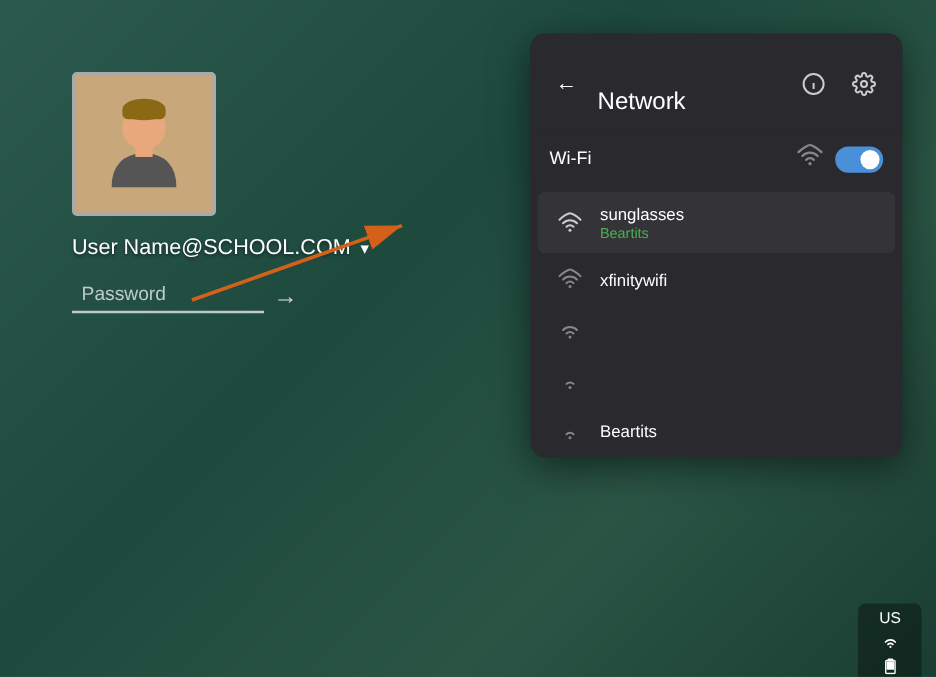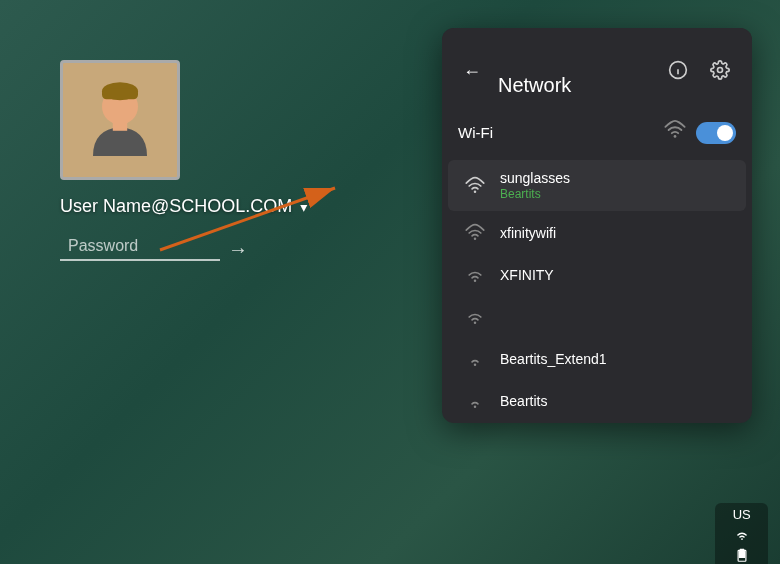--- a/index.html
+++ b/index.html
@@ -390,53 +390,38 @@
           <path d="M8.5 15.5c.9-.9 2.1-1.5 3.5-1.5s2.6.6 3.5 1.5" stroke="#888" stroke-width="2" stroke-linecap="round"></path>
           <circle cx="12" cy="19" r="1.5" fill="#888"></circle>
         </svg>
       </span>
       <div class="network-info">
         <div class="network-name">xfinitywifi</div>
       </div>
     </div>
 
 
+
     <div class="network-item">
       <span class="network-icon">
         <svg width="20" height="20" viewBox="0 0 24 24" fill="none">
           <path d="M5 12c1.9-1.9 4.2-3 7-3s5.1 1.1 7 3" stroke="#888" stroke-width="2" stroke-linecap="round"></path>
           <path d="M8.5 15.5c.9-.9 2.1-1.5 3.5-1.5s2.6.6 3.5 1.5" stroke="#888" stroke-width="2" stroke-linecap="round"></path>
           <circle cx="12" cy="19" r="1.5" fill="#888"></circle>
         </svg>
       </span>
-      <div class="network-info">
-        <div class="network-name">XFINITY</div>
-      </div>
-    </div>
-
-    <div class="network-item">
-      <span class="network-icon">
-        <svg width="20" height="20" viewBox="0 0 24 24" fill="none">
-          <path d="M5 12c1.9-1.9 4.2-3 7-3s5.1 1.1 7 3" stroke="#888" stroke-width="2" stroke-linecap="round"></path>
-          <path d="M8.5 15.5c.9-.9 2.1-1.5 3.5-1.5s2.6.6 3.5 1.5" stroke="#888" stroke-width="2" stroke-linecap="round"></path>
-          <circle cx="12" cy="19" r="1.5" fill="#888"></circle>
-        </svg>
-      </span>
     </div>
 
     <div class="network-item">
       <span class="network-icon">
         <svg width="20" height="20" viewBox="0 0 24 24" fill="none">
           <path d="M8.5 15.5c.9-.9 2.1-1.5 3.5-1.5s2.6.6 3.5 1.5" stroke="#888" stroke-width="2" stroke-linecap="round"></path>
           <circle cx="12" cy="19" r="1.5" fill="#888"></circle>
         </svg>
       </span>
-      <div class="network-info">
-        <div class="network-name">Beartits_Extend1</div>
-      </div>
     </div>
 
     <div class="network-item">
       <span class="network-icon">
         <svg width="20" height="20" viewBox="0 0 24 24" fill="none">
           <path d="M8.5 15.5c.9-.9 2.1-1.5 3.5-1.5s2.6.6 3.5 1.5" stroke="#888" stroke-width="2" stroke-linecap="round"></path>
           <circle cx="12" cy="19" r="1.5" fill="#888"></circle>
         </svg>
       </span>
       <div class="network-info">

